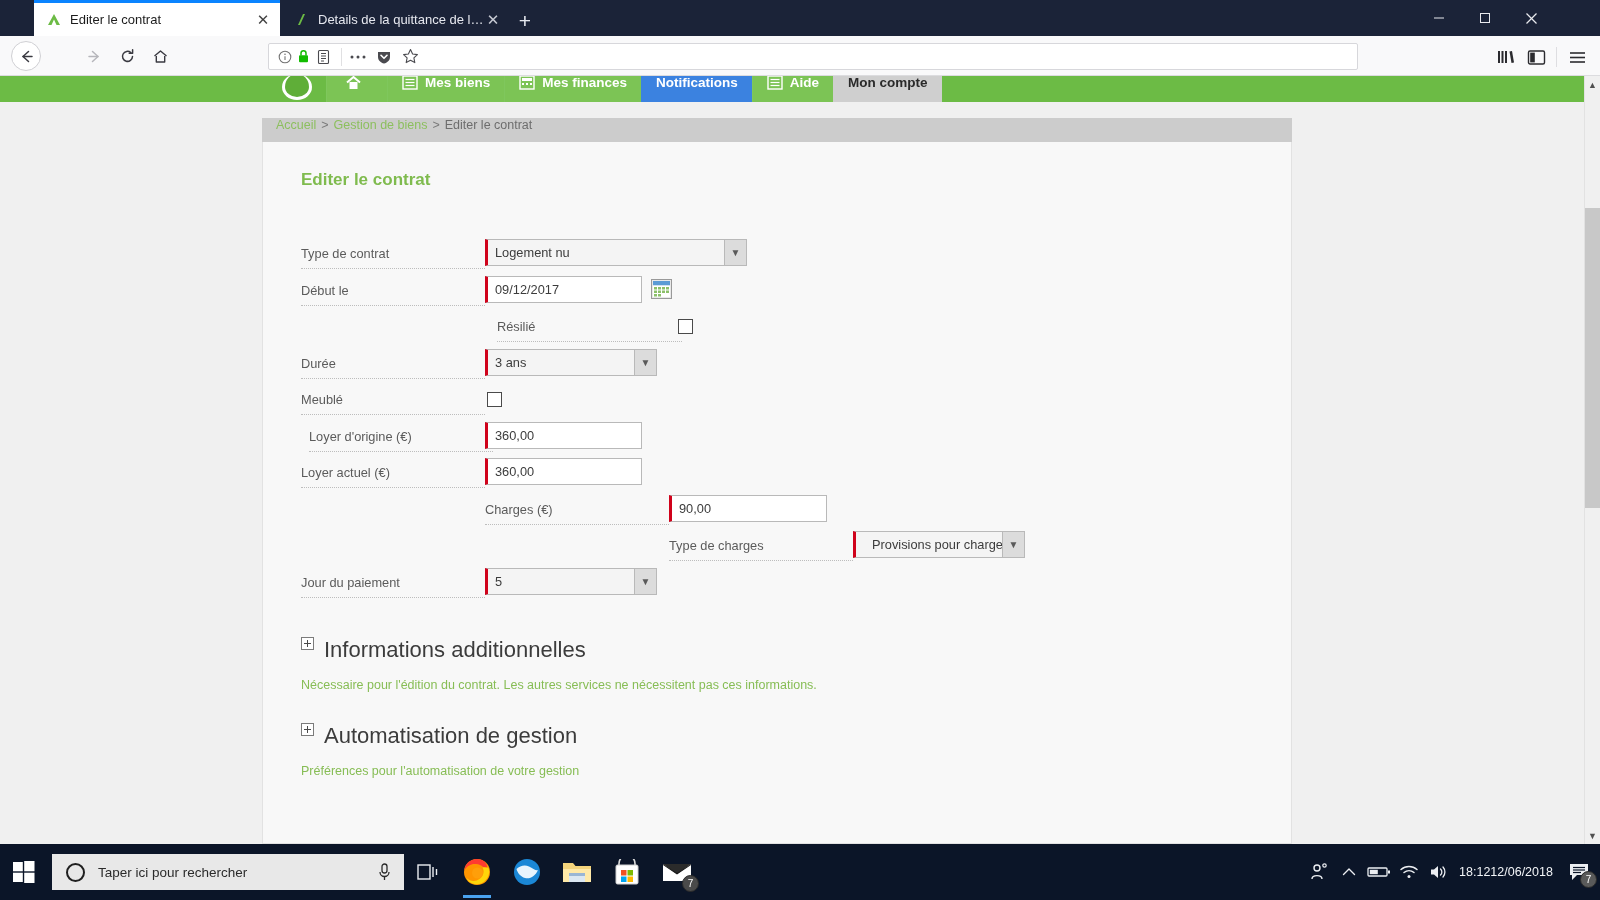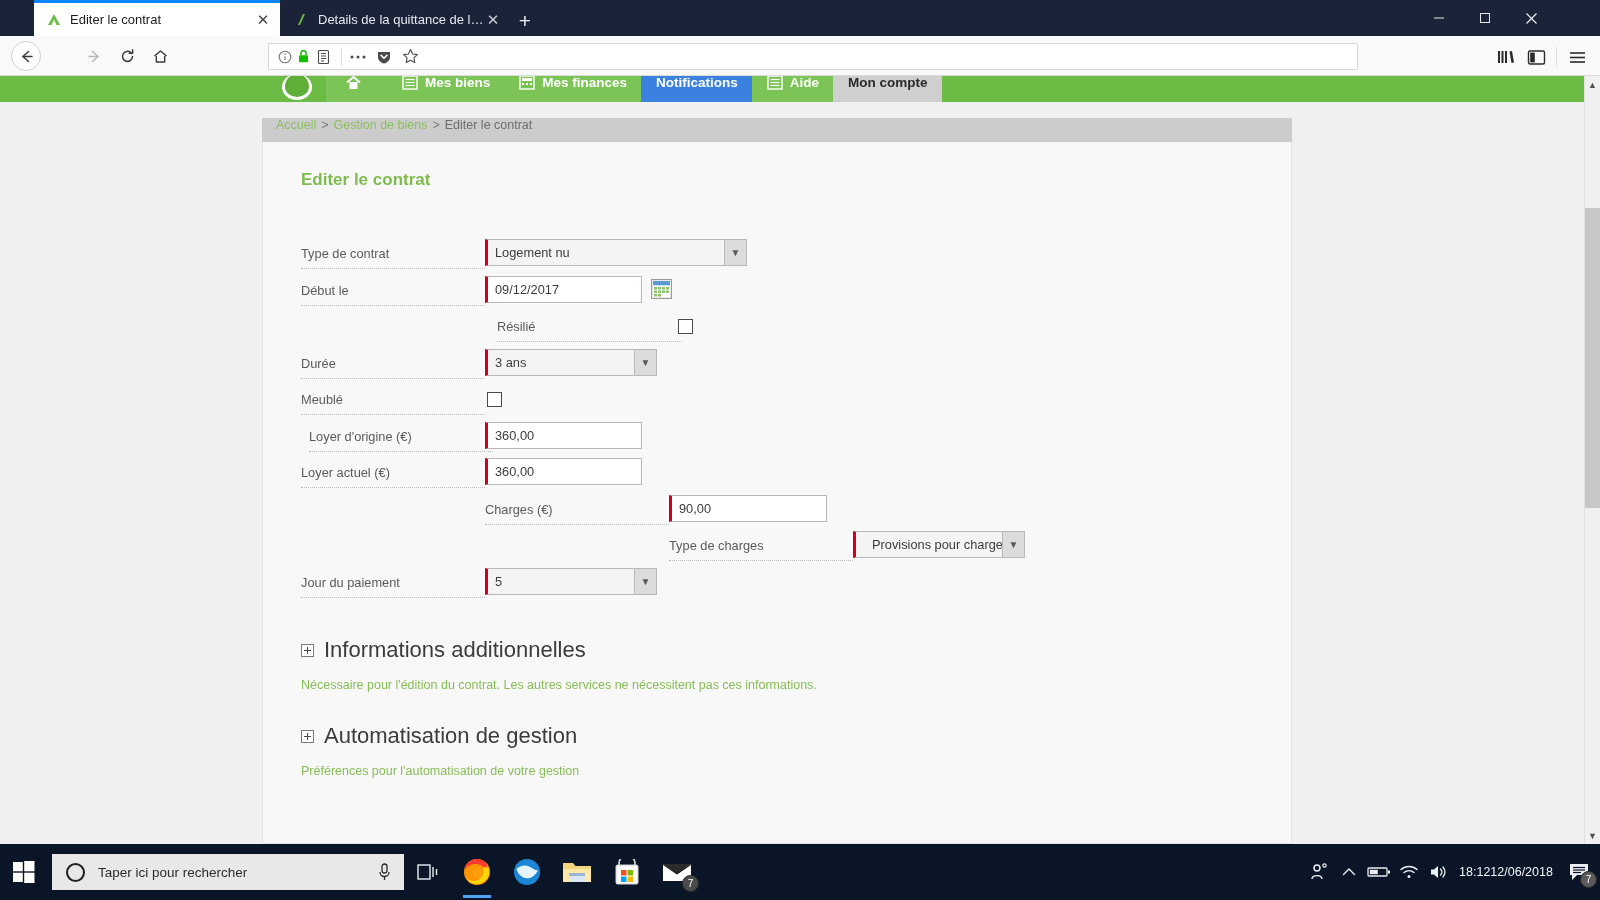--- a/index.html
+++ b/index.html
@@ -243,21 +243,21 @@
   }
 
   #cal-icon {
     position: absolute; width: 21px; height: 20px;
     background: #e9e9e9; border: 1px solid #9a9a9a;
     padding: 1px;
   }
 
   
   .sect-head {
-    position: absolute; display: flex; align-items: center; gap: 10px;
+    position: absolute; display: flex; align-items: flex-start; gap: 10px;
     font-size: 22px; color: #3c3c3c;
   }
   .plusbox {
     width: 13px; height: 13px; position: relative;
     border: 1px solid #7b7b7b; background: #fff;
     flex: 0 0 13px;
   }
   .plusbox:before, .plusbox:after {
     content: ""; position: absolute; background: #4a4a4a;
   }

